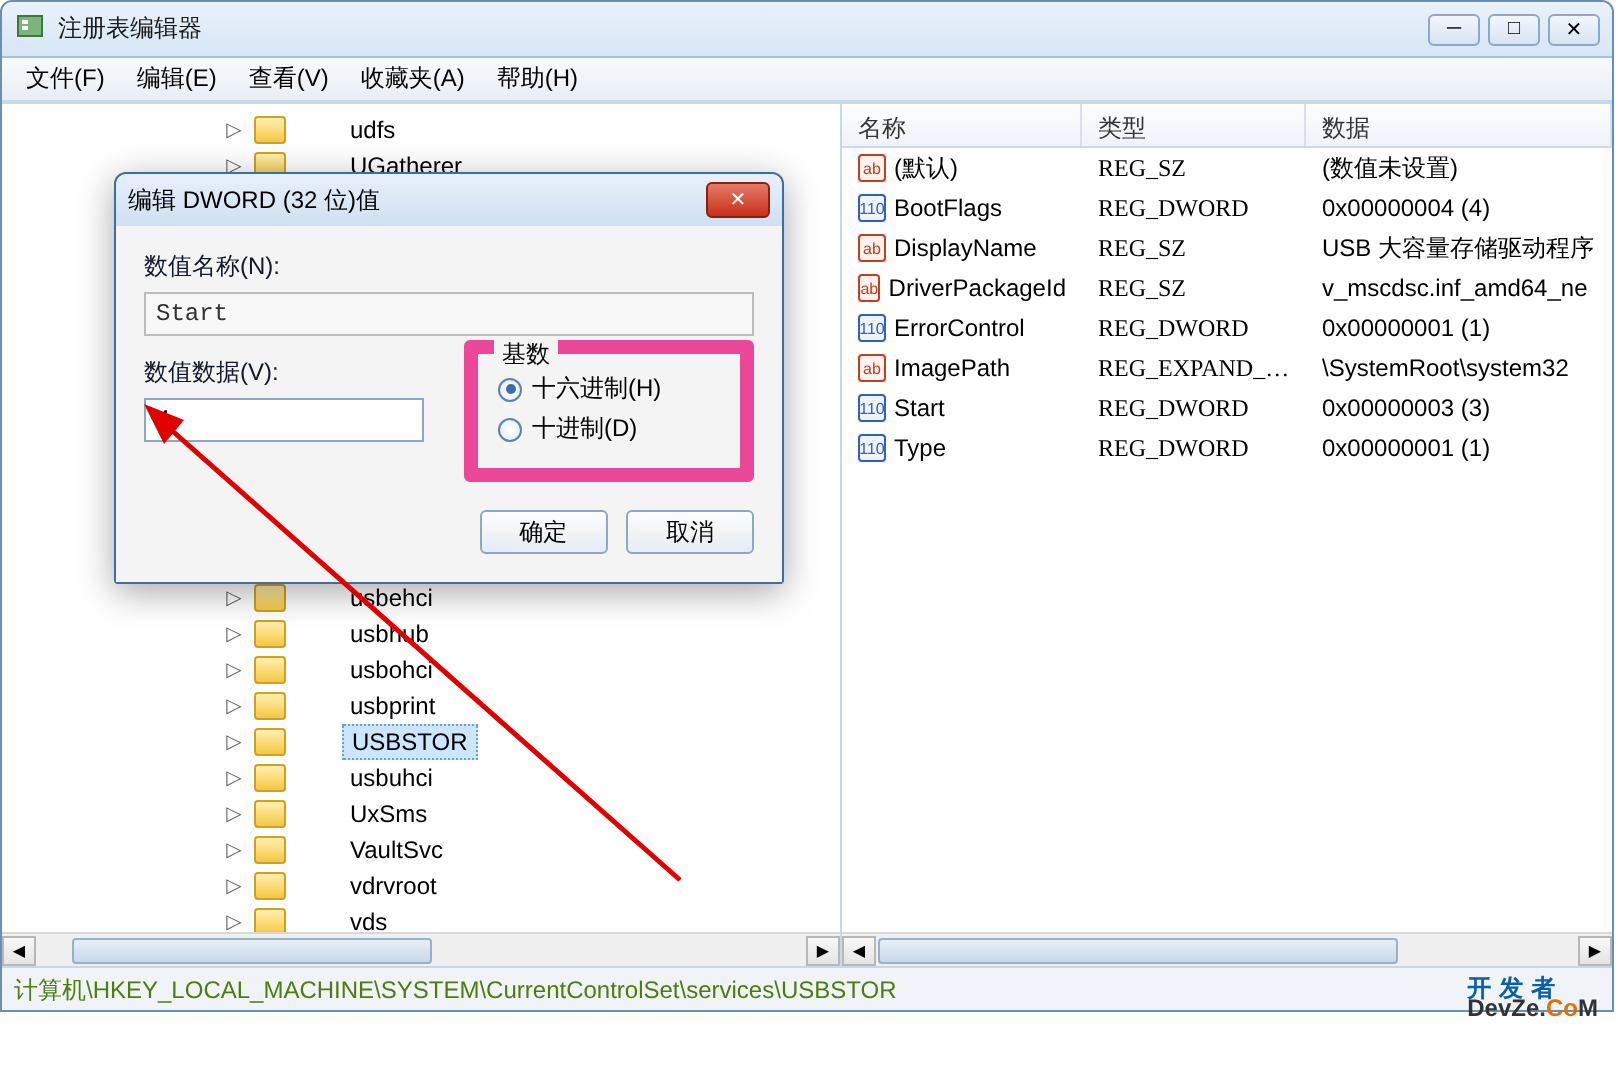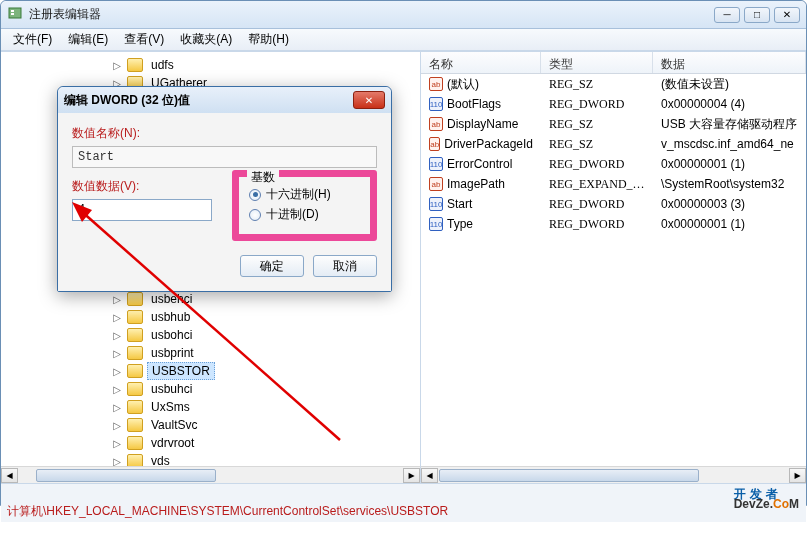--- a/index.html
+++ b/index.html
@@ -15,21 +15,21 @@
 
 .menubar { height: 22px; background: linear-gradient(#f7fafd,#e8eef6); border-bottom: 1px solid #c9d8e9; display: flex; align-items: center; padding: 0 4px; }
 .menubar span { padding: 3px 8px; cursor: default; }
 
 .content { display: flex; height: 432px; border-top: 1px solid #c9d8e9; }
 .tree-pane { width: 420px; border-right: 1px solid #c9d8e9; overflow: hidden; position: relative; background: #fff; }
 .tree-inner { padding: 4px 0 0 0; }
 .tree-item { display: flex; align-items: center; height: 18px; padding-left: 110px; white-space: nowrap; }
 .tree-item .expander { width: 12px; text-align: center; color: #666; font-size: 10px; cursor: pointer; }
 .tree-item .folder { width: 16px; height: 14px; background: linear-gradient(#fff0b0,#f5c843); border: 1px solid #d0a020; border-radius: 2px; margin: 0 4px; }
-.tree-item .label { padding: 1px 4px; }
+.tree-item .label { padding: 1px 4px; margin-left: 24px; }
 .tree-item.selected .label { background: #cde6ff; border: 1px dotted #6aa0d8; }
 
 .list-pane { flex: 1; overflow: hidden; display: flex; flex-direction: column; }
 .list-header { display: flex; background: linear-gradient(#fdfdfe,#eef3f9); border-bottom: 1px solid #d0d8e2; height: 22px; }
 .list-header div { padding: 4px 8px; border-right: 1px solid #d8e0ea; color: #333; }
 .col-name { width: 120px; }
 .col-type { width: 112px; }
 .col-data { flex: 1; }
 .list-body { flex: 1; overflow: hidden; }
 .list-row { display: flex; height: 20px; align-items: center; }
@@ -39,29 +39,29 @@
 .list-row .data-cell { flex: 1; }
 .reg-ico { width: 14px; height: 14px; border: 1px solid; border-radius: 2px; display: inline-flex; align-items: center; justify-content: center; font-size: 8px; font-weight: normal; }
 .reg-ico.sz { border-color: #c04020; color: #c04020; background: #fff2ee; }
 .reg-ico.bin { border-color: #3060c0; color: #3060c0; background: #eef2fb; }
 
 .hscroll { height: 17px; background: #f0f0f0; border-top: 1px solid #d8d8d8; display: flex; align-items: center; }
 .hscroll .arrow { width: 17px; height: 15px; background: linear-gradient(#f8f8f8,#e4e4e4); border: 1px solid #b8b8b8; display: flex; align-items: center; justify-content: center; font-size: 8px; cursor: pointer; }
 .hscroll .track { flex: 1; height: 15px; position: relative; }
 .hscroll .thumb { position: absolute; height: 13px; top: 1px; background: linear-gradient(#e8eef6,#c8d8ea); border: 1px solid #9ab0ca; border-radius: 2px; }
 
-.statusbar { height: 22px; background: #f0f4f9; border-top: 1px solid #c9d8e9; padding: 19px 6px; color: #b91c1c; }
+.statusbar { height: 22px; background: #f0f4f9; border-top: 1px solid #c9d8e9; padding: 3px 6px; color: #4d7c0f; }
 
 
 .dialog { position: absolute; left: 57px; top: 86px; width: 335px; background: #fff; border: 1px solid #3a6ea5; border-radius: 6px 6px 2px 2px; box-shadow: 0 4px 18px rgba(0,0,0,0.35); z-index: 10; }
 .dialog .dlg-title { height: 26px; background: linear-gradient(#e8f0fa,#cfe0f2); border-radius: 6px 6px 0 0; display: flex; align-items: center; padding: 0 6px; }
-.dialog .dlg-title span { flex: 1; font-weight: bold; }
+.dialog .dlg-title span { flex: 1; }
 .dlg-close { width: 32px; height: 18px; background: linear-gradient(#e47a6a,#c83018); border: 1px solid #8a2010; border-radius: 3px; color: #fff; display: flex; align-items: center; justify-content: center; font-size: 10px; cursor: pointer; }
 .dlg-body { padding: 12px 14px 14px 14px; background: #f4f4f4; }
-.dlg-label { color: #b91c1c; margin-bottom: 4px; }
+.dlg-label { color: #0f172a; margin-bottom: 4px; }
 .dlg-name { border: 1px solid #bcbcbc; background: #f8f8f8; padding: 3px 5px; margin-bottom: 10px; font-family: 'Courier New', monospace; color: #333; }
 .dlg-row { display: flex; gap: 20px; }
 .dlg-col { display: flex; flex-direction: column; }
 .dlg-input { width: 140px; border: 1px solid #8aa8c8; padding: 3px 5px; font-family: 'Courier New', monospace; background: #fff; }
 .radio-group { border: 7px solid #ec4899; border-radius: 3px; padding: 6px 10px 8px 10px; position: relative; background: #f4f4f4; margin-top: -8px; }
 .radio-group .legend { position: absolute; top: -8px; left: 8px; background: #f4f4f4; padding: 0 4px; }
 .radio-row { display: flex; align-items: center; gap: 5px; margin: 3px 0; }
 .radio { width: 12px; height: 12px; border: 1px solid #6080b0; border-radius: 50%; background: radial-gradient(#fff,#e0eaf5); display: inline-flex; align-items: center; justify-content: center; }
 .radio.checked::after { content: ''; width: 5px; height: 5px; background: #3a6ea5; border-radius: 50%; }
 .dlg-btns { margin-top: 14px; text-align: right; }

